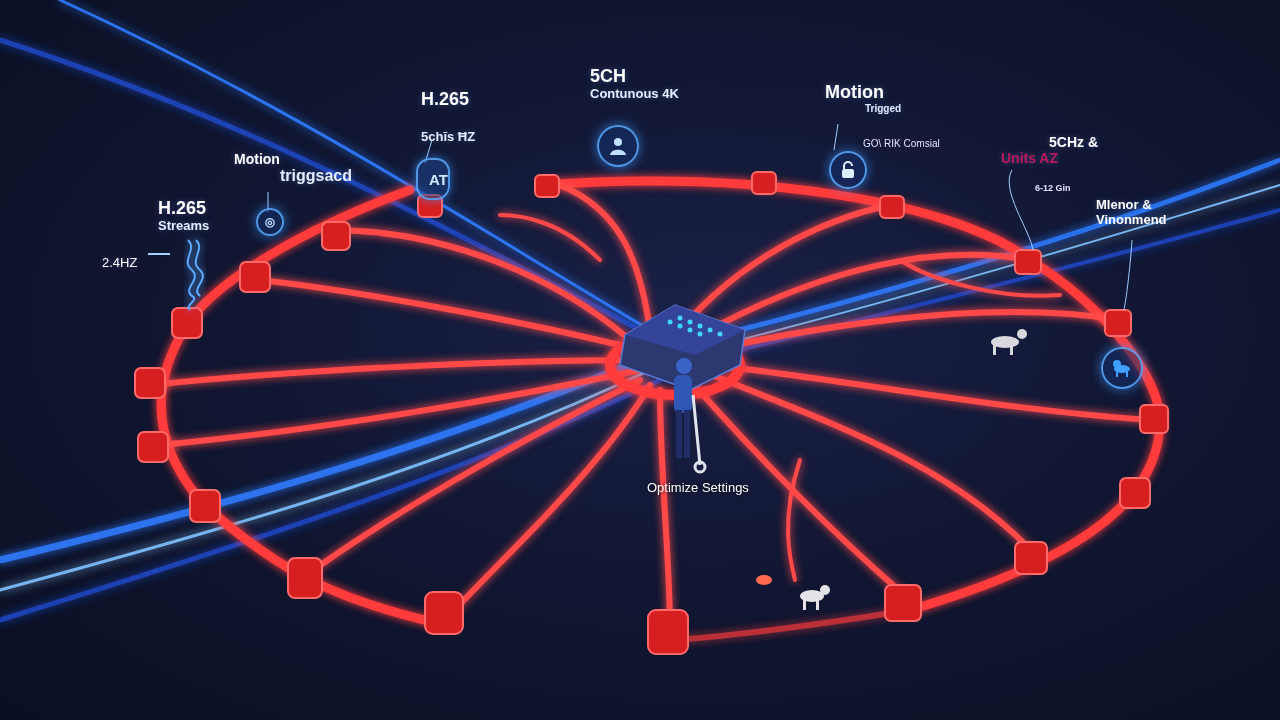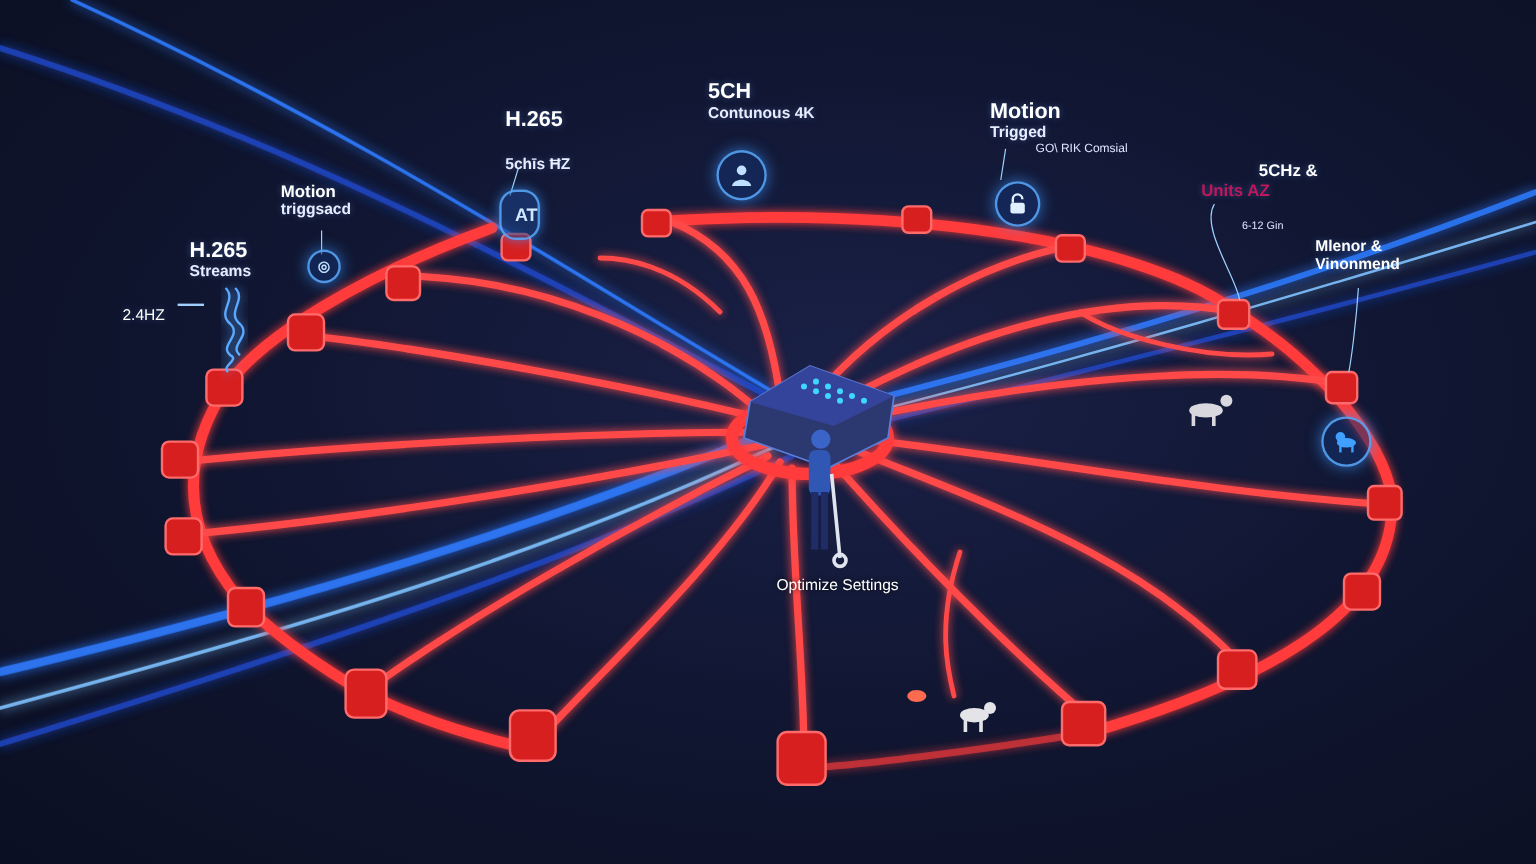--- a/index.html
+++ b/index.html
@@ -206,38 +206,38 @@
 
   <div class="label" style="left:158px;top:198px;">
     <span class="big">H.265</span>
     <span class="small" style="font-size:13px;">Streams</span>
   </div>
   <div class="label" style="left:102px;top:256px;font-size:13px;">
     <span>2.4HZ</span>
   </div>
   <div class="label" style="left:234px;top:151px;">
     <span class="small" style="font-weight:bold;font-size:14px;color:#fff;">Motion</span>
-    <span class="small" style="font-size:13px;">triggsacd</span>
+    <span class="small" style="font-size:16px;margin-left:46px;">triggsacd</span>
   </div>
   <div class="label" style="left:421px;top:89px;">
     <span class="big">H.265</span>
     <span class="small" style="font-size:13px;margin-top:20px;">5chīs ĦZ</span>
   </div>
   <div class="label" style="left:590px;top:66px;">
     <span class="big">5CH</span>
     <span class="small" style="font-size:13px;">Contunous 4K</span>
   </div>
   <div class="label" style="left:825px;top:82px;">
     <span class="big">Motion</span>
-    <span class="small" style="font-size:13px;">Trigged</span>
-  </div>
-  <div class="tiny" style="left:863px;top:119px;">GO\ RIK Comsial</div>
+    <span class="small" style="font-size:10px;margin-left:40px;">Trigged</span>
+  </div>
+  <div class="tiny" style="left:863px;top:138px;">GO\ RIK Comsial</div>
   <div class="label" style="left:1001px;top:134px;">
     <span class="small" style="font-size:14px;color:#fff;margin-left:48px;">5CHz &amp;</span>
     <span class="small" style="font-size:14px;color:#be185d;">Units AZ</span>
   </div>
-  <div class="tiny" style="left:1035px;top:183px;font-size:9px;">6-12 Gin</div>
+  <div class="tiny" style="left:1035px;top:183px;font-size:9px;font-weight:bold;">6-12 Gin</div>
   <div class="label" style="left:1096px;top:198px;">
     <span class="small" style="font-size:13px;color:#fff;font-weight:bold;">Mlenor &amp;</span>
     <span class="small" style="font-size:13px;color:#fff;">Vinonmend</span>
   </div>
   <div class="caption" style="left:647px;top:480px;">Optimize Settings</div>
 </div>
 
 </body></html>

